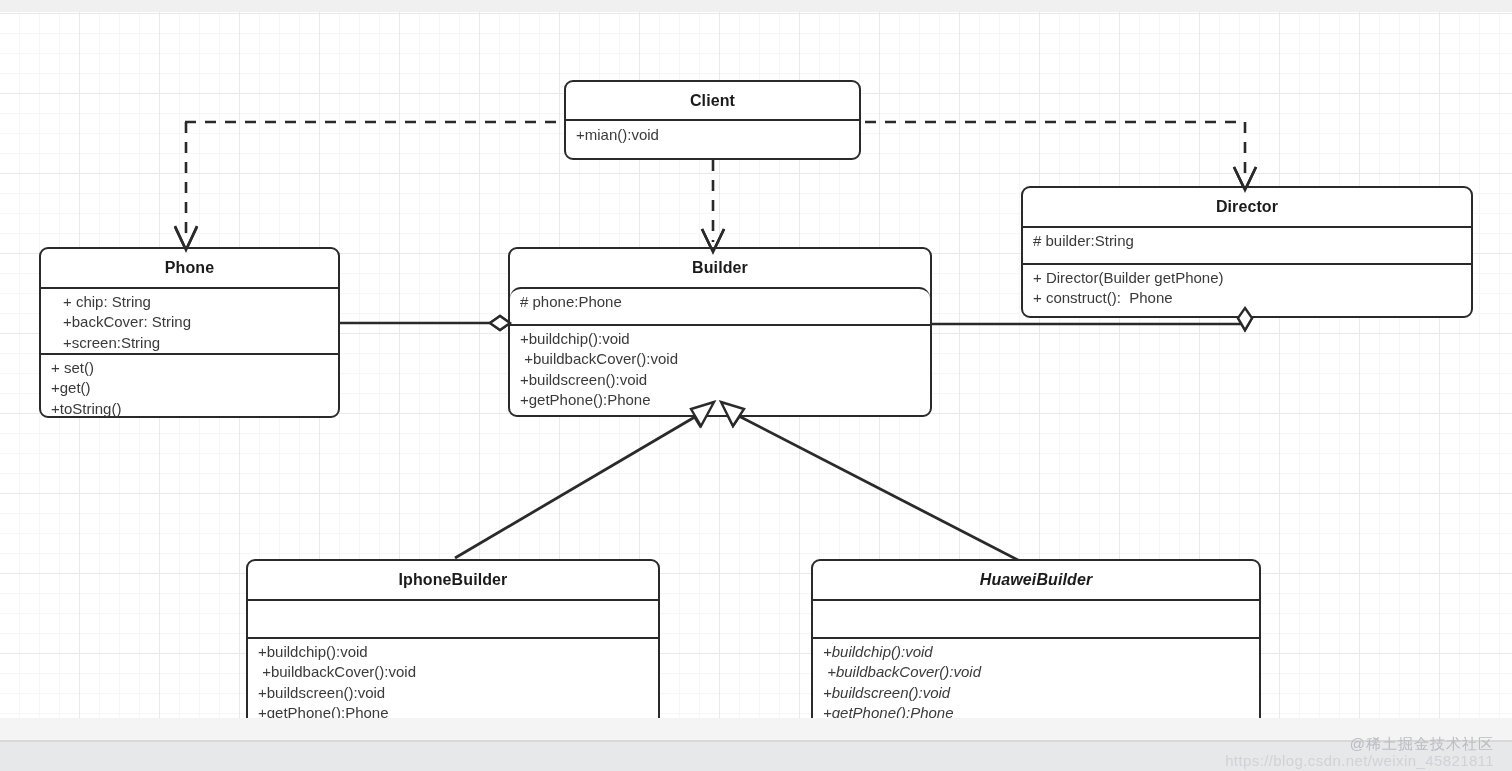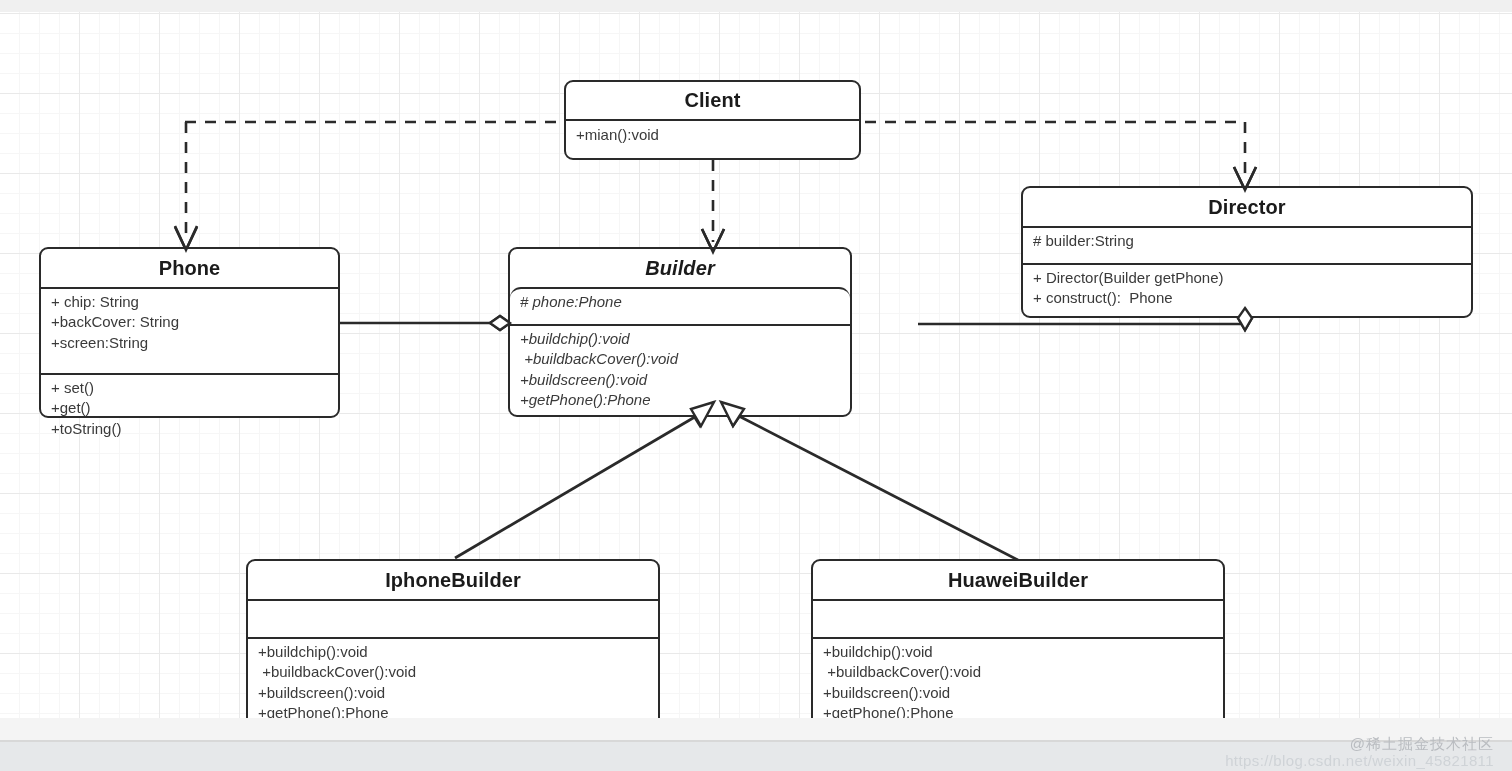--- a/index.html
+++ b/index.html
@@ -75,21 +75,21 @@
     position: absolute;
     background: #ffffff;
     border: 2.4px solid #2a2a2a;
     border-radius: 9px;
     box-sizing: border-box;
     z-index: 5;
   }
   .uml-title {
     text-align: center;
     font-weight: bold;
-    font-size: 20px;
+    font-size: 16px;
     color: #1b1b1b;
     letter-spacing: .1px;
     display: flex;
     align-items: center;
     justify-content: center;
     box-sizing: border-box;
   }
   .compartment {
     border-top: 2.4px solid #2a2a2a;
     box-sizing: border-box;
@@ -177,33 +177,33 @@
 
     <div class="uml-class" style="left:564px; top:68px; width:297px; height:80px;">
       <div class="uml-title" style="height:37px;">Client</div>
       <div class="compartment" style="height:40px; padding-top:4px;">
         <div class="member">+mian():void</div>
       </div>
     </div>
 
     <div class="uml-class" style="left:39px; top:235px; width:301px; height:171px;">
       <div class="uml-title" style="height:38px;">Phone</div>
-      <div class="compartment" style="height:86px;">
+      <div class="compartment" style="height:66px;padding-left:12px;">
         <div class="member">+ chip: String</div>
         <div class="member">+backCover: String</div>
         <div class="member">+screen:String</div>
       </div>
       <div class="compartment" style="height:67px;">
         <div class="member">+ set()</div>
         <div class="member">+get()</div>
         <div class="member">+toString()</div>
       </div>
     </div>
 
-    <div class="uml-class" style="left:508px; top:235px; width:344px; height:170px;font-style:italic;">
+    <div class="uml-class" style="left:508px; top:235px; width:424px; height:170px;">
       <div class="uml-title" style="height:38px;">Builder</div>
       <div class="compartment" style="height:37px;border-radius:11px;">
         <div class="member"># phone:Phone</div>
       </div>
       <div class="compartment" style="height:95px;">
         <div class="member">+buildchip():void</div>
         <div class="member"> +buildbackCover():void</div>
         <div class="member">+buildscreen():void</div>
         <div class="member">+getPhone():Phone</div>
       </div>
@@ -224,21 +224,21 @@
       <div class="uml-title" style="height:38px;">IphoneBuilder</div>
       <div class="compartment" style="height:38px;"></div>
       <div class="compartment" style="height:94px;">
         <div class="member">+buildchip():void</div>
         <div class="member"> +buildbackCover():void</div>
         <div class="member">+buildscreen():void</div>
         <div class="member">+getPhone():Phone</div>
       </div>
     </div>
 
-    <div class="uml-class" style="left:811px; top:547px; width:414px; height:170px;">
+    <div class="uml-class" style="left:811px; top:547px; width:450px; height:170px;font-style:italic;">
       <div class="uml-title" style="height:38px;">HuaweiBuilder</div>
       <div class="compartment" style="height:38px;"></div>
       <div class="compartment" style="height:94px;">
         <div class="member">+buildchip():void</div>
         <div class="member"> +buildbackCover():void</div>
         <div class="member">+buildscreen():void</div>
         <div class="member">+getPhone():Phone</div>
       </div>
     </div>
 

